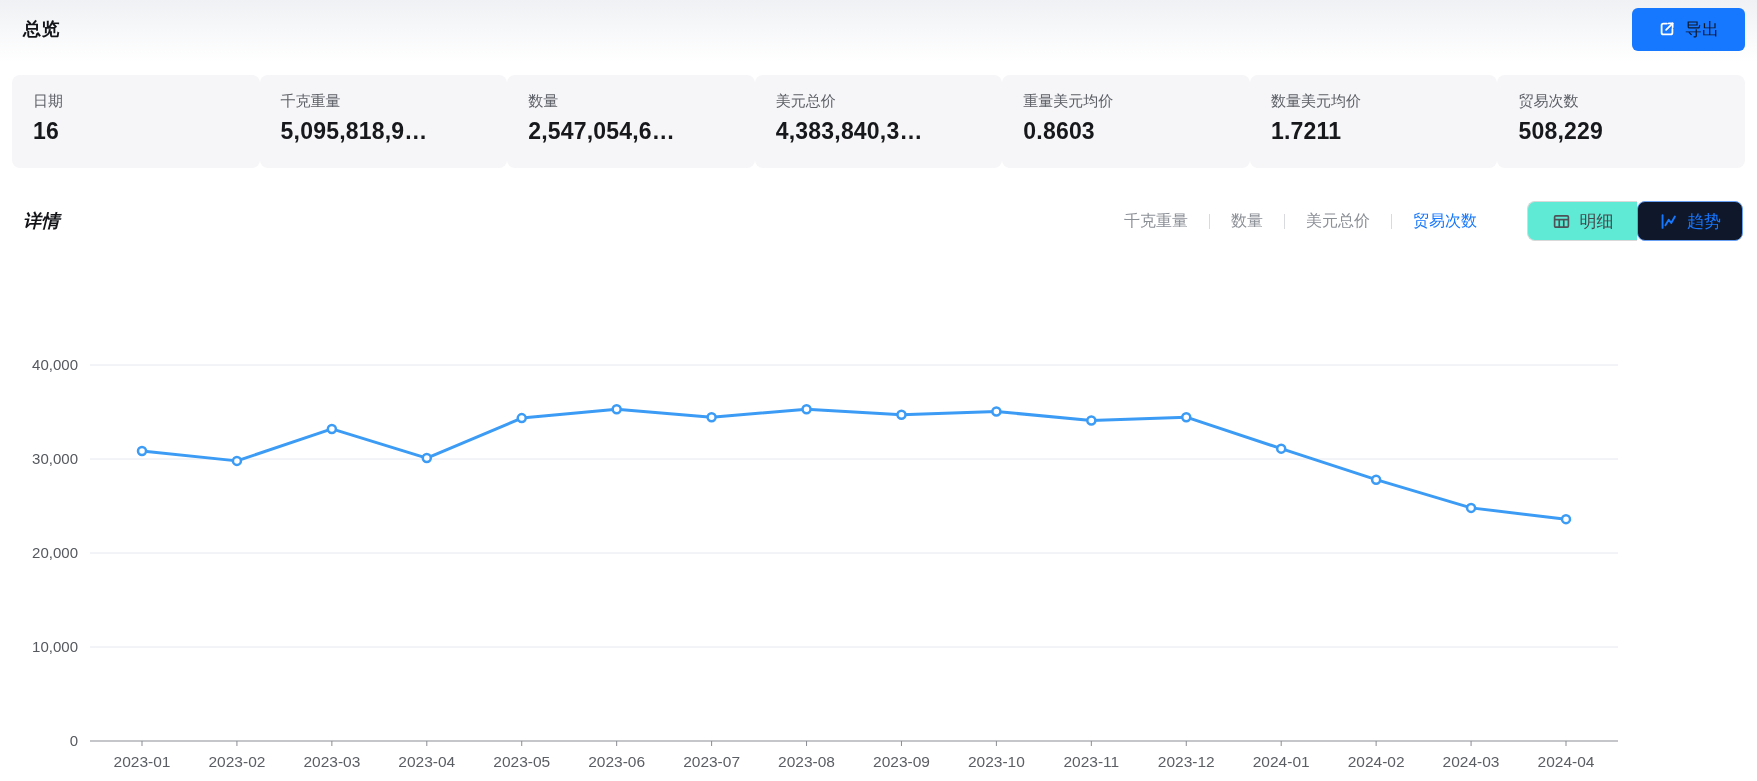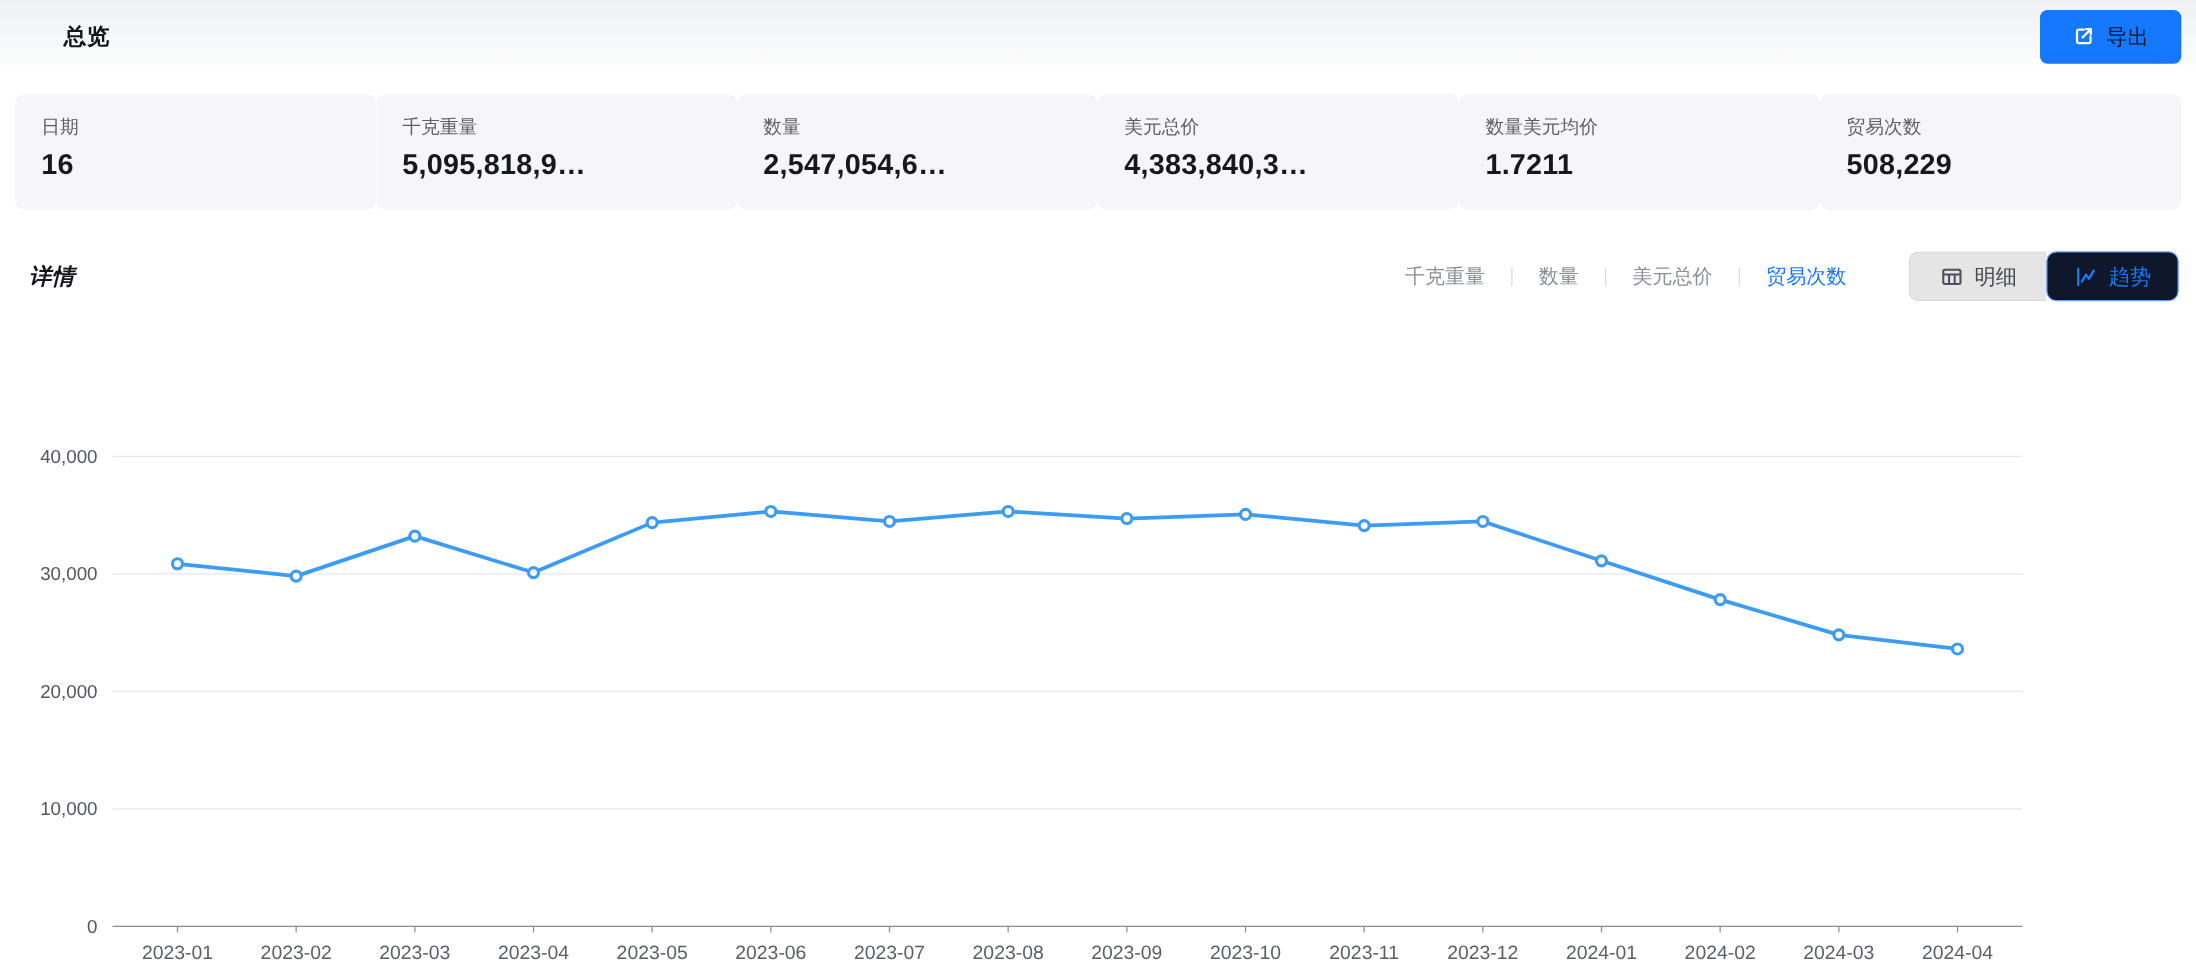--- a/index.html
+++ b/index.html
@@ -13,21 +13,21 @@
   .top-gradient {
     position: absolute; top: 0; left: 0; right: 0; height: 62px;
     background: linear-gradient(180deg, #eff1f4 0%, #ffffff 100%);
     pointer-events: none;
   }
   
   .page-header {
     position: absolute; top: 6px; left: 23px; right: 12px; height: 46px;
     display: flex; align-items: center; justify-content: space-between;
   }
-  .page-title { font-size: 18px; font-weight: 700; color: #141519; letter-spacing: .5px; margin-left: 28px; }
+  .page-title { font-size: 18px; font-weight: 700; color: #141519; letter-spacing: .5px; }
   .export-btn {
     display: inline-flex; align-items: center; justify-content: center; gap: 9px;
     min-width: 113px; height: 43px; padding: 0 18px;
     background: #1677ff; color: #0f172a; border: none; border-radius: 6px;
     font-size: 17px; font-family: inherit; cursor: pointer;
   }
   .export-btn svg { display: block; }
   
   .stat-cards {
     position: absolute; top: 75px; left: 12px; right: 12px; height: 93px;
@@ -50,21 +50,21 @@
   .metric-tab { font-size: 16px; color: #8b8f96; cursor: pointer; }
   .metric-tab.active { color: #1677ff; }
   .tab-divider { width: 1px; height: 15px; background: #d8dade; }
   
   .view-toggle { display: flex; align-items: center; }
   .toggle-btn {
     display: inline-flex; align-items: center; justify-content: center; gap: 9px;
     height: 40px; padding: 0 20px; font-size: 17px; font-family: inherit; cursor: pointer;
   }
   .toggle-btn.detail {
-    background: #e5e5e5; border: 1px solid #d9d9d9; border-radius: 8px 0 0 8px;
+    background: #5eead4; border: 1px solid #d9d9d9; border-radius: 8px 0 0 8px;
     color: #45484e; border-right: none; min-width: 110px;
   }
   .toggle-btn.trend {
     background: #0f172a; border: 1px solid #69a0f3; border-radius: 8px;
     color: #1677ff; min-width: 106px;
   }
   
   .chart-wrap { position: absolute; top: 300px; left: 0; width: 1757px; height: 481px; }
 </style>
 </head>
@@ -95,20 +95,24 @@
     <div class="stat-label">千克重量</div>
     <div class="stat-value">5,095,818,9…</div>
   </div>
   <div class="stat-card">
     <div class="stat-label">数量</div>
     <div class="stat-value">2,547,054,6…</div>
   </div>
   <div class="stat-card">
     <div class="stat-label">美元总价</div>
     <div class="stat-value">4,383,840,3…</div>
+  </div>
+  <div class="stat-card">
+    <div class="stat-label">重量美元均价</div>
+    <div class="stat-value">0.8603</div>
   </div>
   <div class="stat-card">
     <div class="stat-label">数量美元均价</div>
     <div class="stat-value">1.7211</div>
   </div>
   <div class="stat-card">
     <div class="stat-label">贸易次数</div>
     <div class="stat-value">508,229</div>
   </div>
 </section>

